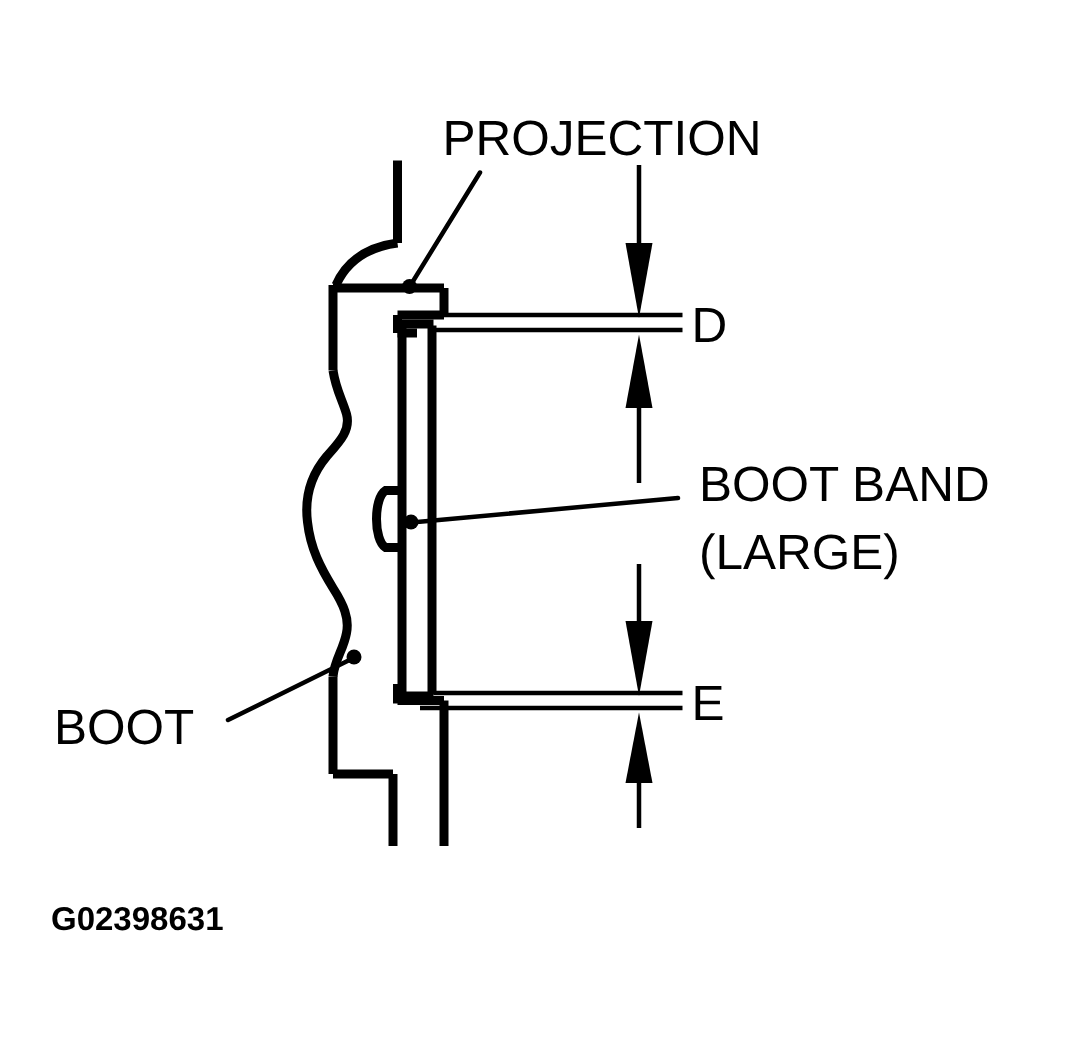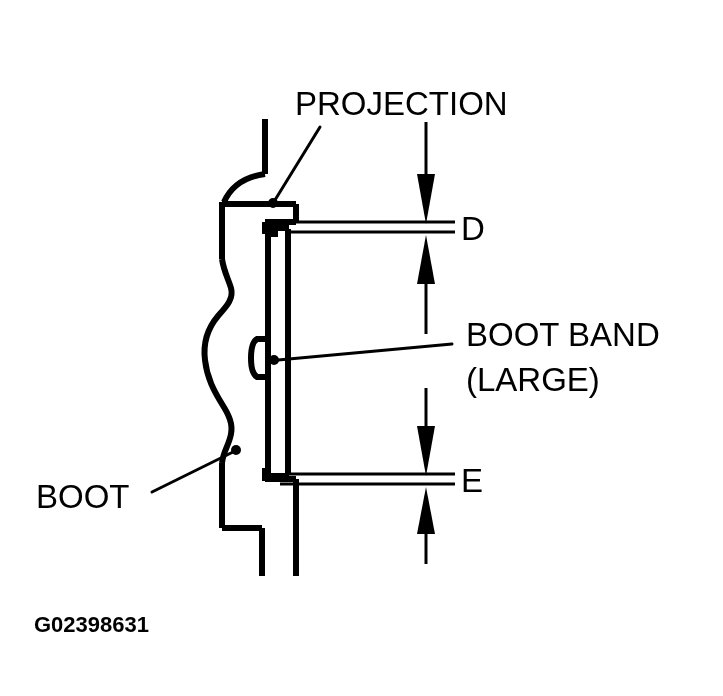--- a/index.html
+++ b/index.html
@@ -9,21 +9,21 @@
   }
   body {
     width: 723px;
     height: 696px;
     position: relative;
     overflow: hidden;
     font-family: "Liberation Sans", sans-serif;
   }
   #figure-root {
     position: absolute;
-    left: 0; top: 16px;
+    left: 0; top: 4px;
     width: 723px;
     height: 580px;
     border-radius: 30px;
   }
   svg.diagram {
     display: block;
     width: 723px;
     height: 696px;
   }
   text.lbl {

